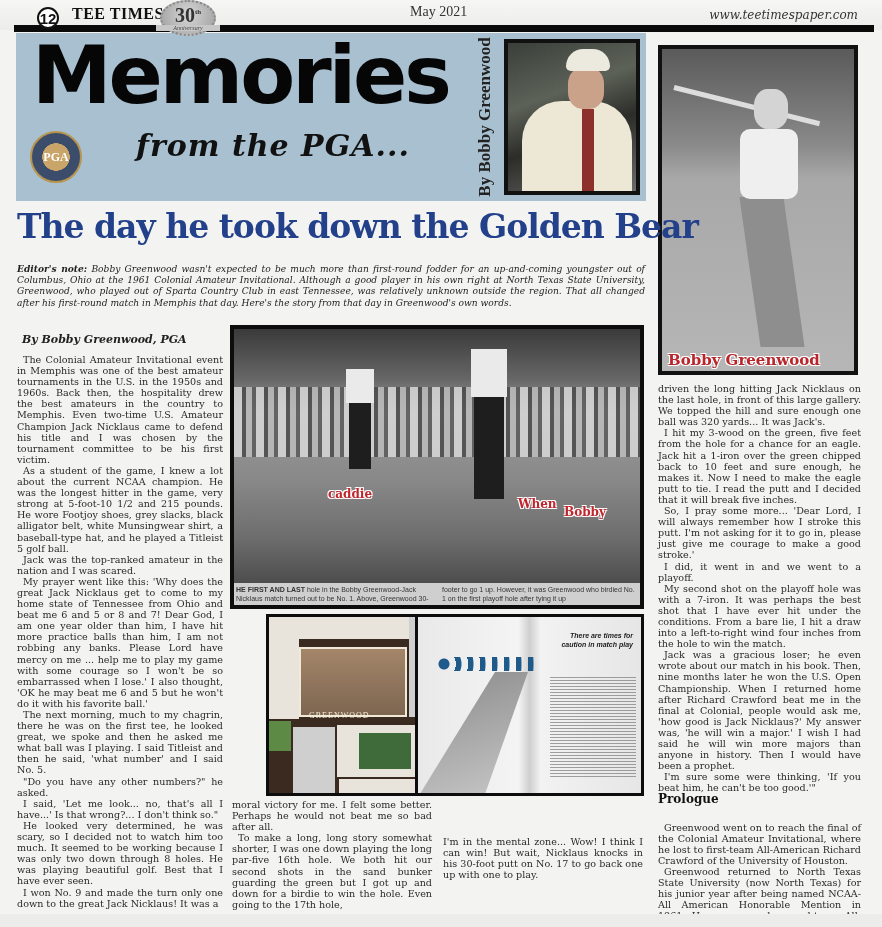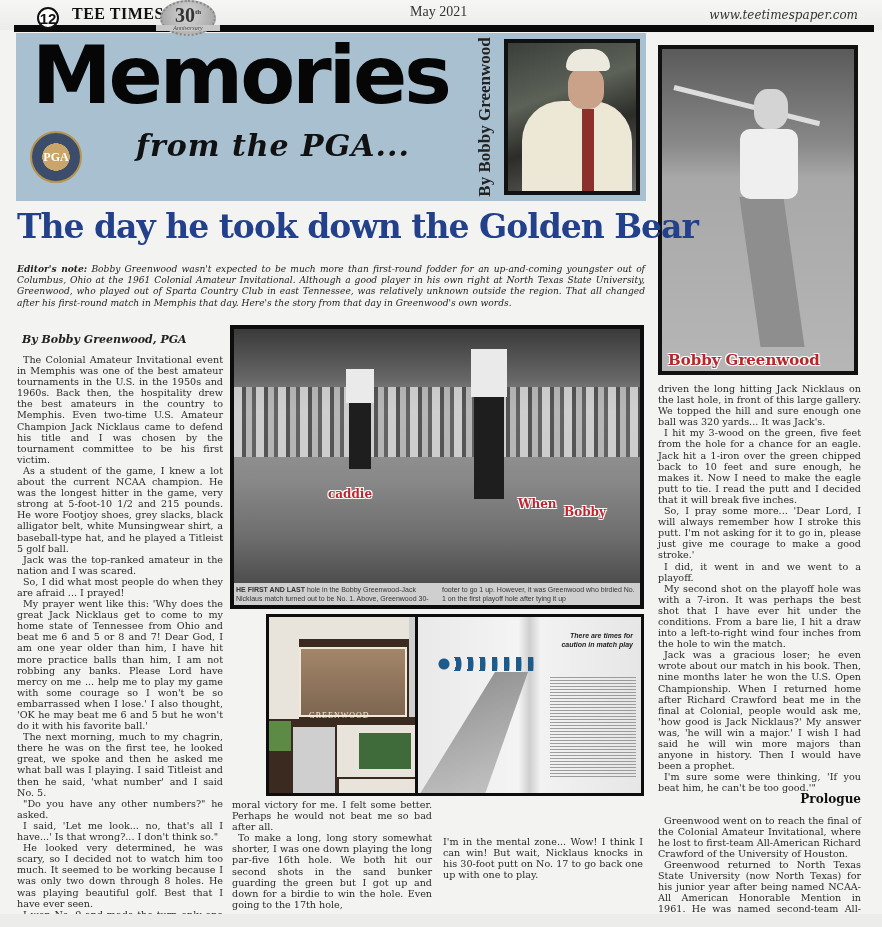--- a/index.html
+++ b/index.html
@@ -38,21 +38,21 @@
   .editors-note b { font-weight: bold; }
 
   
   .col { position: absolute; font-family: "DejaVu Serif", serif; font-size: 9.6px; line-height: 11.1px; color: #2a2a2a; text-align: justify; }
   .col p { text-indent: 6px; }
   .col1 { left: 17px; top: 354px; width: 206px; }
   .col-byline { position: absolute; left: 22px; top: 333px; font-family: "DejaVu Serif", serif; font-style: italic; font-weight: bold; font-size: 11px; color: #222; }
   .col2 { left: 232px; top: 799px; width: 200px; }
   .col3 { left: 443px; top: 799px; width: 200px; margin-top: 37px; }
   .col4 { left: 658px; top: 383px; width: 203px; }
-  .prologue-title { font-family: "DejaVu Serif", serif; font-weight: bold; font-size: 12px; text-align: right; text-indent: 0 !important; margin: 1px 0 9px; color: #111; }
+  .prologue-title { font-family: "DejaVu Serif", serif; font-weight: bold; font-size: 12px; text-align: left; text-indent: 0 !important; margin: 1px 0 16px; color: #111; }
 
   
   .photo-main { position: absolute; left: 230px; top: 325px; width: 414px; height: 284px; border: 4px solid #0d0d0d; background: linear-gradient(180deg, #3a3a3a 0%, #666 18%, #9a9a9a 30%, #888 55%, #6e6e6e 75%, #3e3e3e 100%); overflow: hidden; }
   .photo-main .crowd { position: absolute; left: 0; right: 0; top: 58px; height: 70px; background: repeating-linear-gradient(90deg, #d8d8d8 0 8px, #4a4a4a 8px 12px, #bcbcbc 12px 18px, #5a5a5a 18px 22px); opacity: 0.85; }
   .photo-main .person { position: absolute; background: #1e1e1e; }
   .photo-main .shirt { position: absolute; background: #eaeaea; }
   .photo-label { position: absolute; font-family: "DejaVu Serif", serif; font-weight: bold; font-size: 12px; color: #c0262d; text-shadow: 1px 1px 0 #fff, -1px -1px 0 #fff, 1px -1px 0 #fff, -1px 1px 0 #fff; }
   .photo-caption { position: absolute; left: 0; right: 0; bottom: 0; height: 22px; background: #cfcfcf; font-family: "Liberation Sans", sans-serif; font-size: 7px; line-height: 9px; color: #333; padding: 2px 2px; columns: 2; column-gap: 10px; overflow: hidden; }
   .photo-caption b { font-weight: bold; }
 
@@ -121,21 +121,20 @@
 <div class="editors-note">
   <b>Editor's note:</b>
   <span>Bobby Greenwood wasn't expected to be much more than first-round fodder for an up-and-coming youngster out of Columbus, Ohio at the 1961 Colonial Amateur Invitational. Although a good player in his own right at North Texas State University, Greenwood, who played out of Sparta Country Club in east Tennessee, was relatively unknown outside the region. That all changed after his first-round match in Memphis that day. Here's the story from that day in Greenwood's own words.</span>
 </div>
 
 <div class="col-byline">By Bobby Greenwood, PGA</div>
 <div class="col col1">
   <p>The Colonial Amateur Invitational event in Memphis was one of the best amateur tournaments in the U.S. in the 1950s and 1960s. Back then, the hospitality drew the best amateurs in the country to Memphis. Even two-time U.S. Amateur Champion Jack Nicklaus came to defend his title and I was chosen by the tournament committee to be his first victim.</p>
   <p>As a student of the game, I knew a lot about the current NCAA champion. He was the longest hitter in the game, very strong at 5-foot-10 1/2 and 215 pounds. He wore Footjoy shoes, grey slacks, black alligator belt, white Munsingwear shirt, a baseball-type hat, and he played a Titleist 5 golf ball.</p>
   <p>Jack was the top-ranked amateur in the nation and I was scared.</p>
-  <p>So, I did what most people do when they are afraid ... I prayed!</p>
   <p>My prayer went like this: 'Why does the great Jack Nicklaus get to come to my home state of Tennessee from Ohio and beat me 6 and 5 or 8 and 7! Dear God, I am one year older than him, I have hit more practice balls than him, I am not robbing any banks. Please Lord have mercy on me ... help me to play my game with some courage so I won't be so embarrassed when I lose.' I also thought, 'OK he may beat me 6 and 5 but he won't do it with his favorite ball.'</p>
   <p>The next morning, much to my chagrin, there he was on the first tee, he looked great, we spoke and then he asked me what ball was I playing. I said Titleist and then he said, 'what number' and I said No. 5.</p>
   <p>"Do you have any other numbers?" he asked.</p>
   <p>I said, 'Let me look... no, that's all I have...' Is that wrong?... I don't think so."</p>
   <p>He looked very determined, he was scary, so I decided not to watch him too much. It seemed to be working because I was only two down through 8 holes. He was playing beautiful golf. Best that I have ever seen.</p>
   <p>I won No. 9 and made the turn only one down to the great Jack Nicklaus! It was a</p>
 </div>
 
 <div class="photo-main">
   <div class="crowd"></div>

